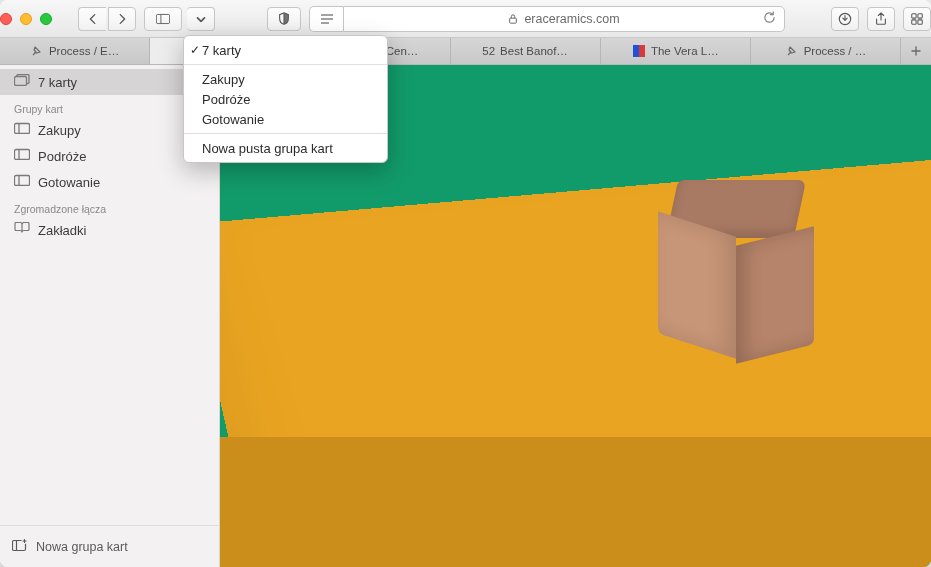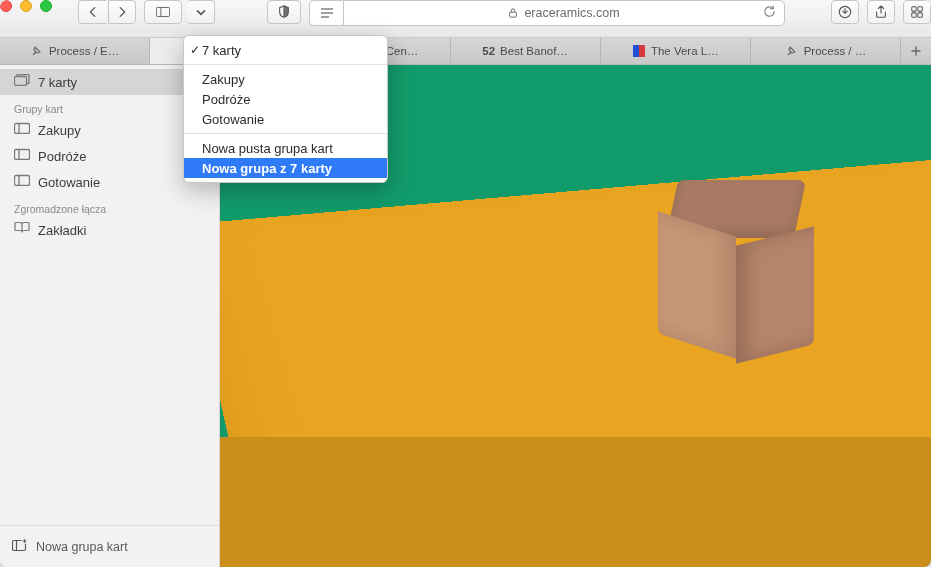--- a/index.html
+++ b/index.html
@@ -1,18 +1,18 @@
 <!DOCTYPE html>
 <html><head>
 <meta charset="utf-8">
 <style>
 *{margin:0;padding:0;box-sizing:border-box;font-family:-apple-system,BlinkMacSystemFont,"Helvetica Neue",sans-serif;-webkit-font-smoothing:antialiased}
 body{background:#f0f0f0}
 .window{width:931px;height:567px;background:#fff;border-radius:8px;overflow:hidden;position:relative;box-shadow:0 10px 40px rgba(0,0,0,0.25)}
-.titlebar{height:38px;background:linear-gradient(to bottom,#f7f7f7,#e8e8e8);border-bottom:1px solid #c9c9c9;display:flex;align-items:flex-start;padding:0 0;gap:8px}
+.titlebar{height:38px;background:linear-gradient(to bottom,#f7f7f7,#e8e8e8);border-bottom:1px solid #c9c9c9;display:flex;align-items:center;padding:0 0;gap:8px}
 .traffic{display:flex;gap:8px;align-items:center}
 .dot{width:12px;height:12px;border-radius:50%}
 .dot.red{background:#ff5f57;border:0.5px solid #e0443e}
 .dot.yellow{background:#febc2e;border:0.5px solid #dea123}
 .dot.green{background:#28c840;border:0.5px solid #1aab29}
 .tb-group{display:flex;align-items:center;gap:2px}
 .tb-btn{height:24px;min-width:28px;border:1px solid #c6c6c6;background:linear-gradient(#fdfdfd,#f1f1f1);border-radius:4px;display:flex;align-items:center;justify-content:center;color:#5a5a5a}
 .tb-btn.joined-l{border-radius:4px 0 0 4px;border-right:none}
 .tb-btn.joined-r{border-radius:0 4px 4px 0}
 .tb-btn svg{width:14px;height:14px}
@@ -155,21 +155,21 @@
           </svg></span>
       <span></span>
     </div>
     <div class="tab">
       <span class="favicon"><svg viewBox="0 0 14 14">
             <rect x="1" y="1" width="12" height="12" rx="2" fill="#2b7c55"></rect>
           </svg></span>
       <span>Grand Cen…</span>
     </div>
     <div class="tab">
-      <span style="font-weight:700">52</span>
+      <span style="font-weight:400">52</span>
       <span>Best Banof…</span>
     </div>
     <div class="tab">
       <span class="favicon"><svg viewBox="0 0 14 14">
             <rect x="1" y="1" width="6" height="12" fill="#2251d6"></rect>
             <rect x="7" y="1" width="6" height="12" fill="#d63a3a"></rect>
           </svg></span>
       <span>The Vera L…</span>
     </div>
     <div class="tab">
@@ -259,18 +259,15 @@
     <div class="dd-item">
         <span>Podróże</span>
       </div>
     <div class="dd-item">
         <span>Gotowanie</span>
       </div>
     <div class="dd-sep"></div>
     <div class="dd-item">
         <span>Nowa pusta grupa kart</span>
       </div>
-    <div class="dd-item hl">
-        <span>Nowa grupa z 7 karty</span>
-      </div>
   </div>
 
 </div>
 
 </body></html>

